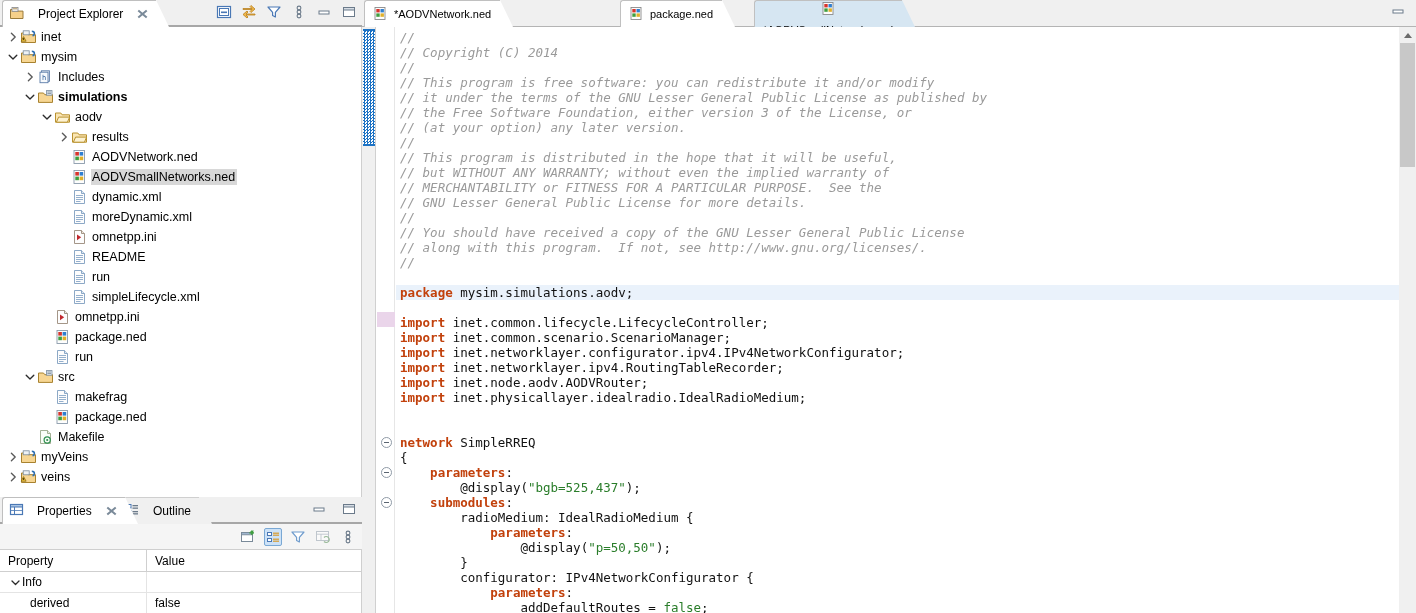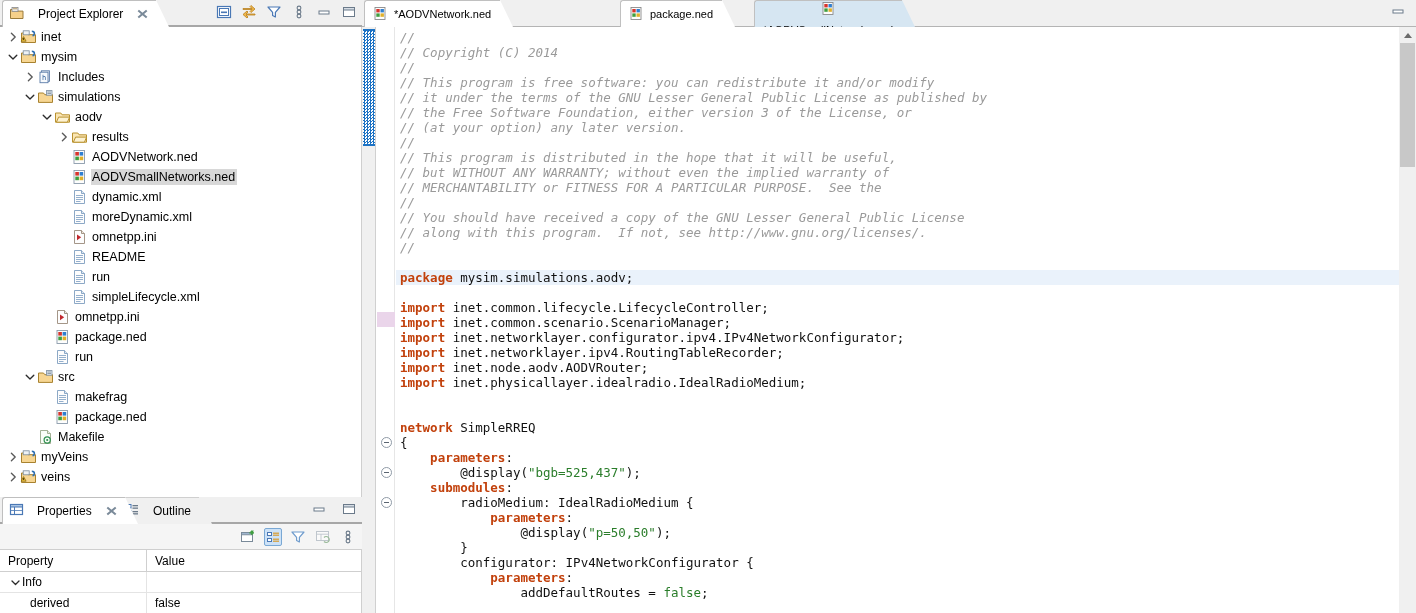--- a/index.html
+++ b/index.html
@@ -322,21 +322,21 @@
             </span>
             <span class="ic">
               <svg width="17" height="16" viewBox="0 0 17 16">
                 <rect x="4.4" y="1.8" width="8" height="10.5" fill="#e9eef5" stroke="#5b7ca8" stroke-width="0.9"></rect>
                 <rect x="3" y="3.2" width="8" height="10.5" fill="#f7fafd" stroke="#5b7ca8" stroke-width="0.9"></rect>
                 <text x="5.1" y="11.4" font-family="monospace" font-size="7" fill="#2d5c96">h</text>
               </svg>
             </span>
             <span class="tlbl">Includes</span>
           </div>
-          <div class="trow" style="padding-left: 23px;">
+          <div class="trow" style="padding-left: 23px; font-weight: bold;">
             <span class="arrow">
               <svg width="10" height="10" viewBox="0 0 10 10">
                 <path d="M1.2 3.2L5 7 8.8 3.2" fill="none" stroke="#2b2b2b" stroke-width="1.35" stroke-linecap="round" stroke-linejoin="round"></path>
               </svg>
             </span>
             <span class="ic">
               <svg width="17" height="16" viewBox="0 0 17 16">
                 <path d="M1.5 4h5l1.3 1.7h7.7v7.7H1.5z" fill="#f7d693" stroke="#a8822f" stroke-width="1"></path>
                 <rect x="9.5" y="1.6" width="5.5" height="4.6" fill="#dfe7ef" stroke="#7b8c9c" stroke-width="0.8"></rect>
                 <rect x="10.4" y="2.6" width="3.6" height="0.8" fill="#7b8c9c"></rect>
@@ -782,20 +782,21 @@
           <div class="cl"><span class="cmt">// Copyright (C) 2014</span></div>
           <div class="cl"><span class="cmt">//</span></div>
           <div class="cl"><span class="cmt">// This program is free software: you can redistribute it and/or modify</span></div>
           <div class="cl"><span class="cmt">// it under the terms of the GNU Lesser General Public License as published by</span></div>
           <div class="cl"><span class="cmt">// the Free Software Foundation, either version 3 of the License, or</span></div>
           <div class="cl"><span class="cmt">// (at your option) any later version.</span></div>
           <div class="cl"><span class="cmt">//</span></div>
           <div class="cl"><span class="cmt">// This program is distributed in the hope that it will be useful,</span></div>
           <div class="cl"><span class="cmt">// but WITHOUT ANY WARRANTY; without even the implied warranty of</span></div>
           <div class="cl"><span class="cmt">// MERCHANTABILITY or FITNESS FOR A PARTICULAR PURPOSE.  See the</span></div>
+          <div class="cl"><span class="cmt">// GNU Lesser General Public License for more details.</span></div>
           <div class="cl"><span class="cmt">//</span></div>
           <div class="cl"><span class="cmt">// You should have received a copy of the GNU Lesser General Public License</span></div>
           <div class="cl"><span class="cmt">// along with this program.  If not, see http://www.gnu.org/licenses/.</span></div>
           <div class="cl"><span class="cmt">//</span></div>
           <div class="cl">&nbsp;</div>
           <div class="cl hl"><span class="kw">package</span><span class="pln"> mysim.simulations.aodv;</span></div>
           <div class="cl">&nbsp;</div>
           <div class="cl"><span class="kw">import</span><span class="pln"> inet.common.lifecycle.LifecycleController;</span></div>
           <div class="cl"><span class="kw">import</span><span class="pln"> inet.common.scenario.ScenarioManager;</span></div>
           <div class="cl"><span class="kw">import</span><span class="pln"> inet.networklayer.configurator.ipv4.IPv4NetworkConfigurator;</span></div>

